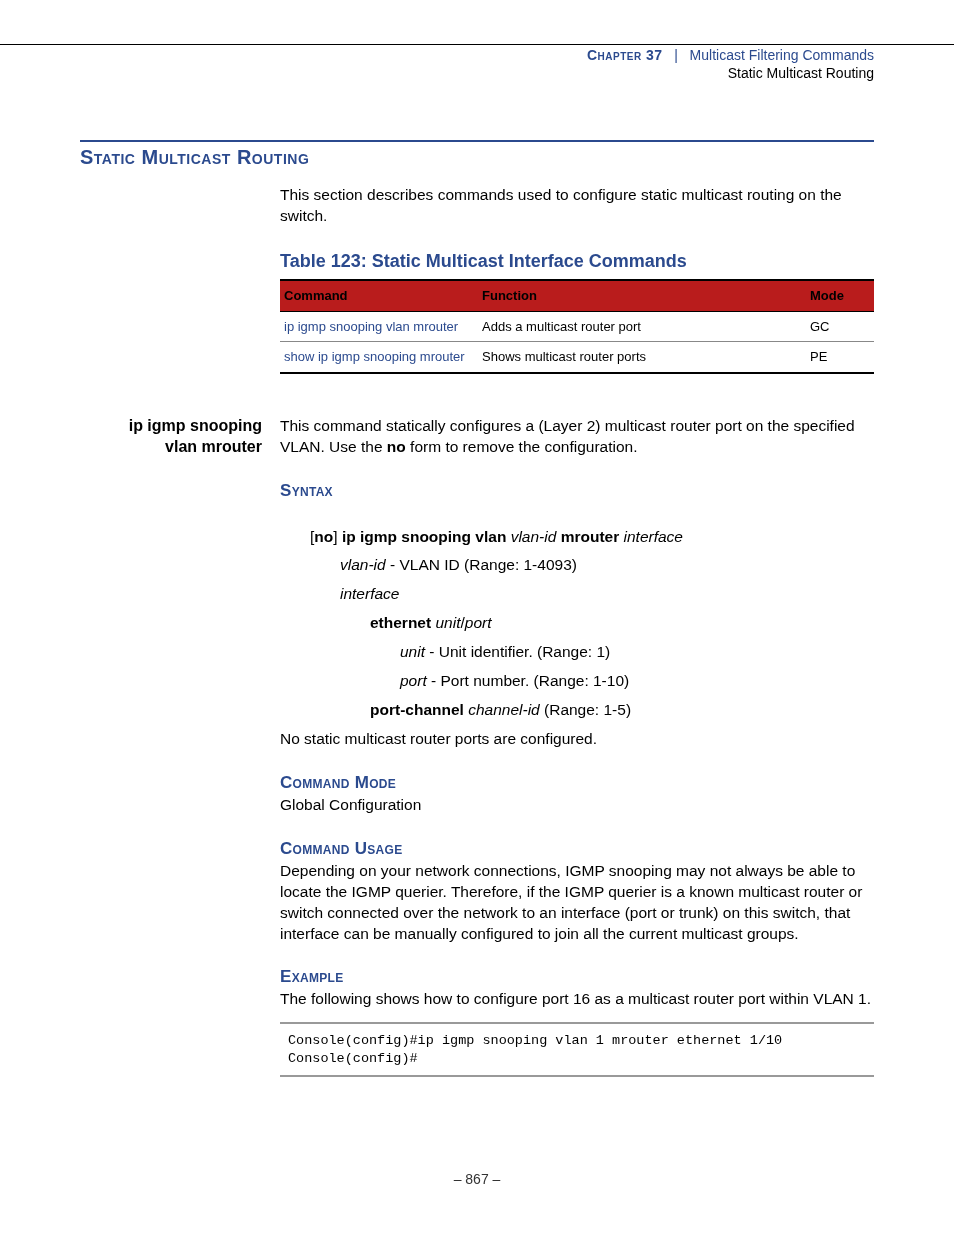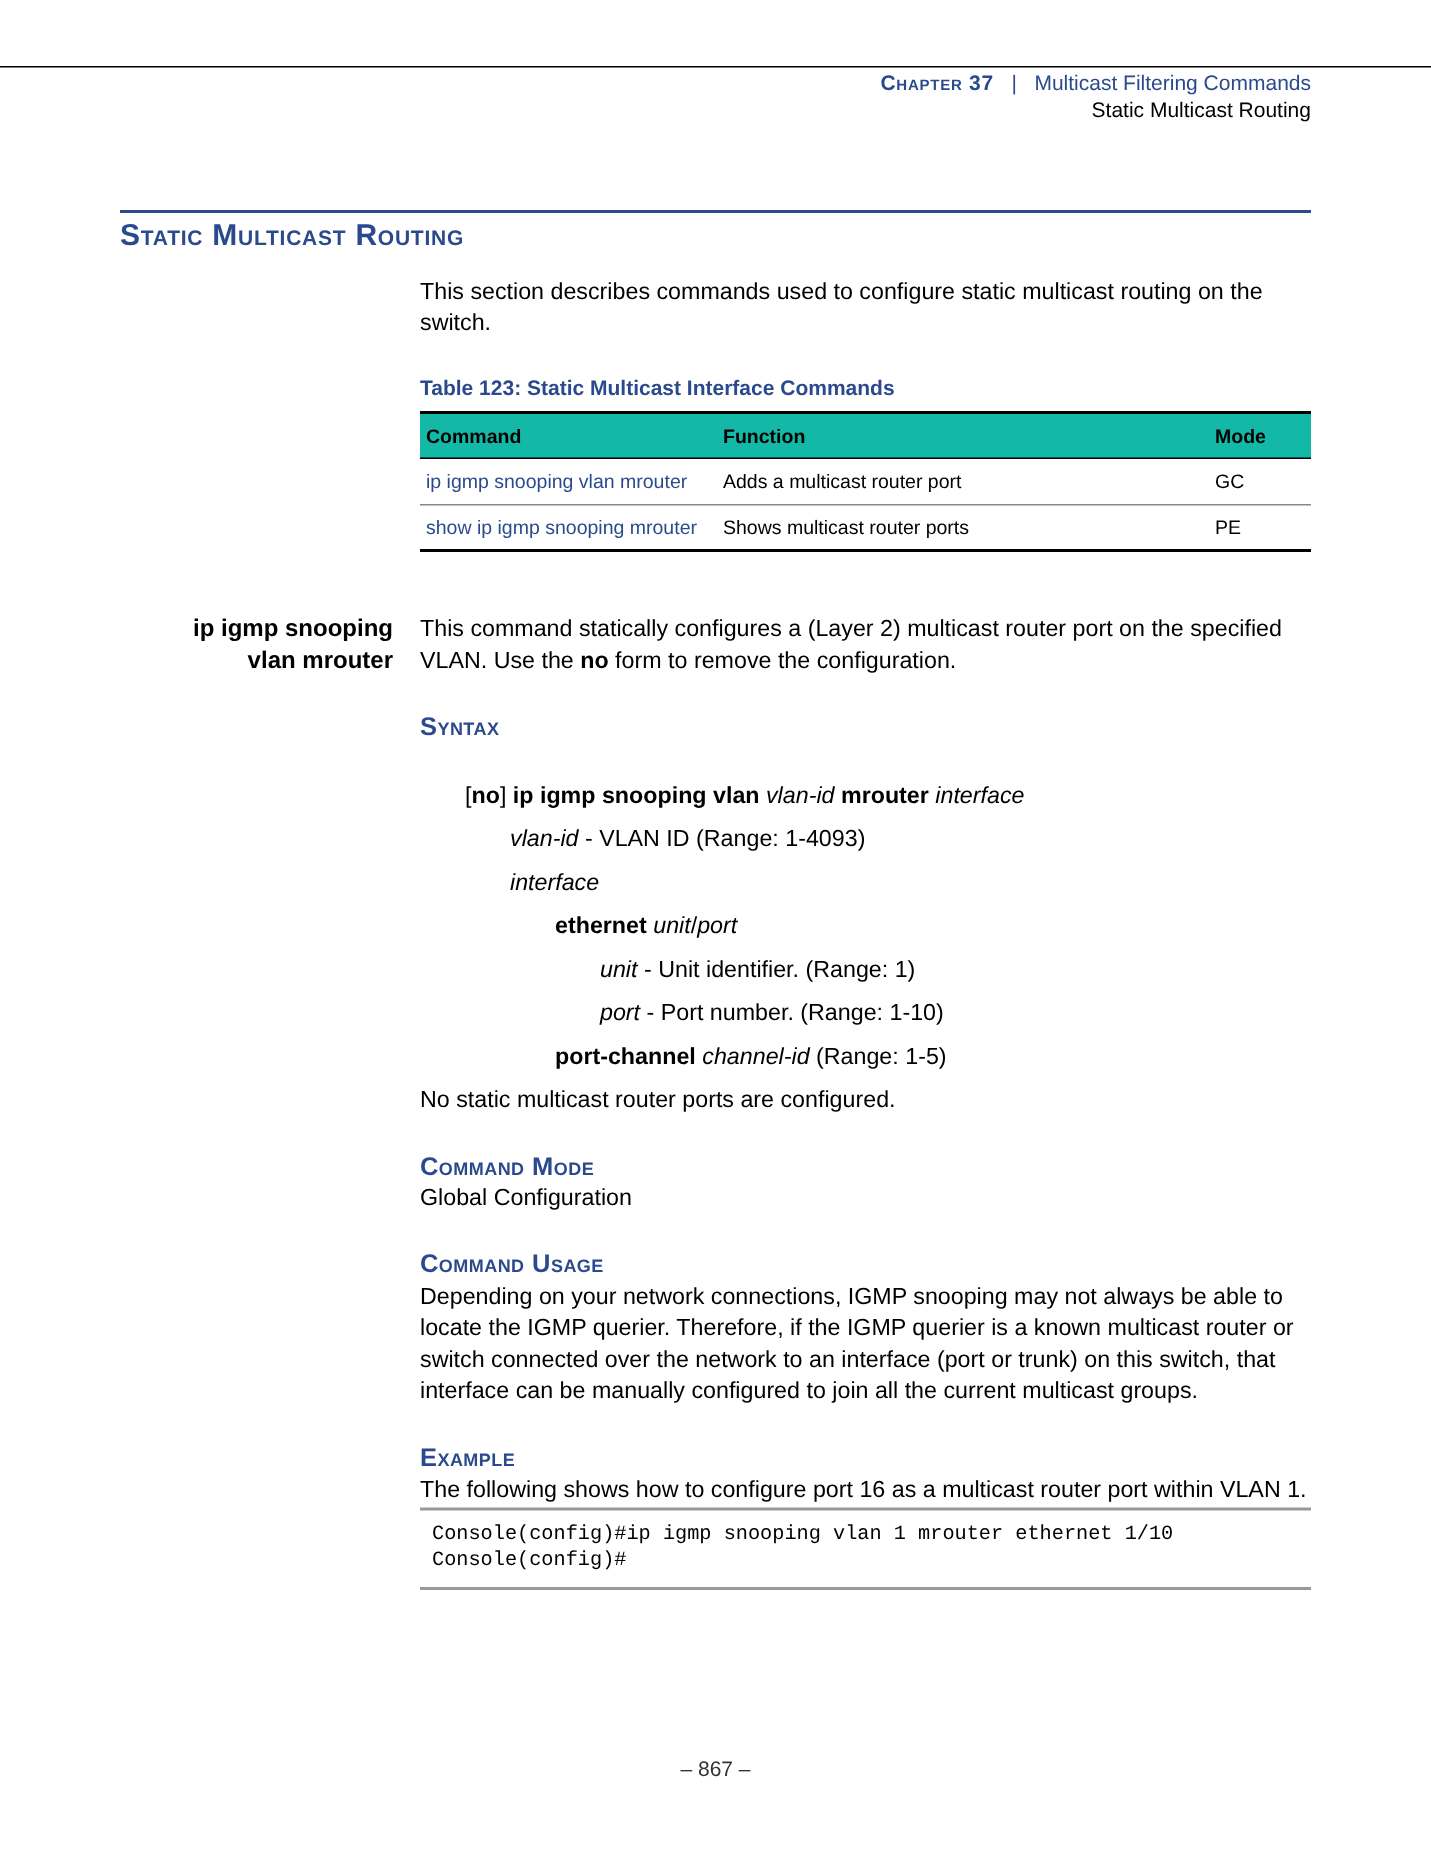--- a/index.html
+++ b/index.html
@@ -49,36 +49,36 @@
     margin-bottom: 16px;
   }
   .body-col {
     margin-left: 200px;
     font-size: 15.5px;
     line-height: 1.35;
   }
   .table-title {
     color: #2b4a8e;
     font-weight: bold;
-    font-size: 14px;
+    font-size: 18px;
     margin-top: 22px;
     margin-bottom: 6px;
   }
   table.cmd-table {
     width: 100%;
     border-collapse: collapse;
     font-size: 13px;
   }
   table.cmd-table thead th {
     text-align: left;
     font-weight: bold;
     border-top: 2px solid #000;
     border-bottom: 1px solid #000;
     padding: 6px 4px;
-    background: #14b8a6;
+    background: #b91c1c;
   }
   table.cmd-table tbody td {
     border-bottom: 1px solid #888;
     padding: 6px 4px;
     vertical-align: top;
   }
   table.cmd-table tbody tr:last-child td {
     border-bottom: 2px solid #000;
   }
   .link { color: #2b4a8e; }
@@ -112,20 +112,21 @@
   }
   .syntax-block { margin-top: 24px; }
   .indent1 { margin-left: 30px; }
   .indent2 { margin-left: 60px; }
   .indent3 { margin-left: 90px; }
   .indent4 { margin-left: 120px; }
   .syntax-line { margin-top: 8px; margin-bottom: 8px; }
   .b { font-weight: bold; }
   .i { font-style: italic; }
   .code-example {
+    margin-top: 12px;
     border-top: 2px solid #999;
     border-bottom: 2px solid #999;
     padding: 8px 8px;
     font-family: "Courier New", monospace;
     font-size: 13.5px;
     white-space: pre;
     color: #000;
     line-height: 1.3;
     position: relative;
   }

